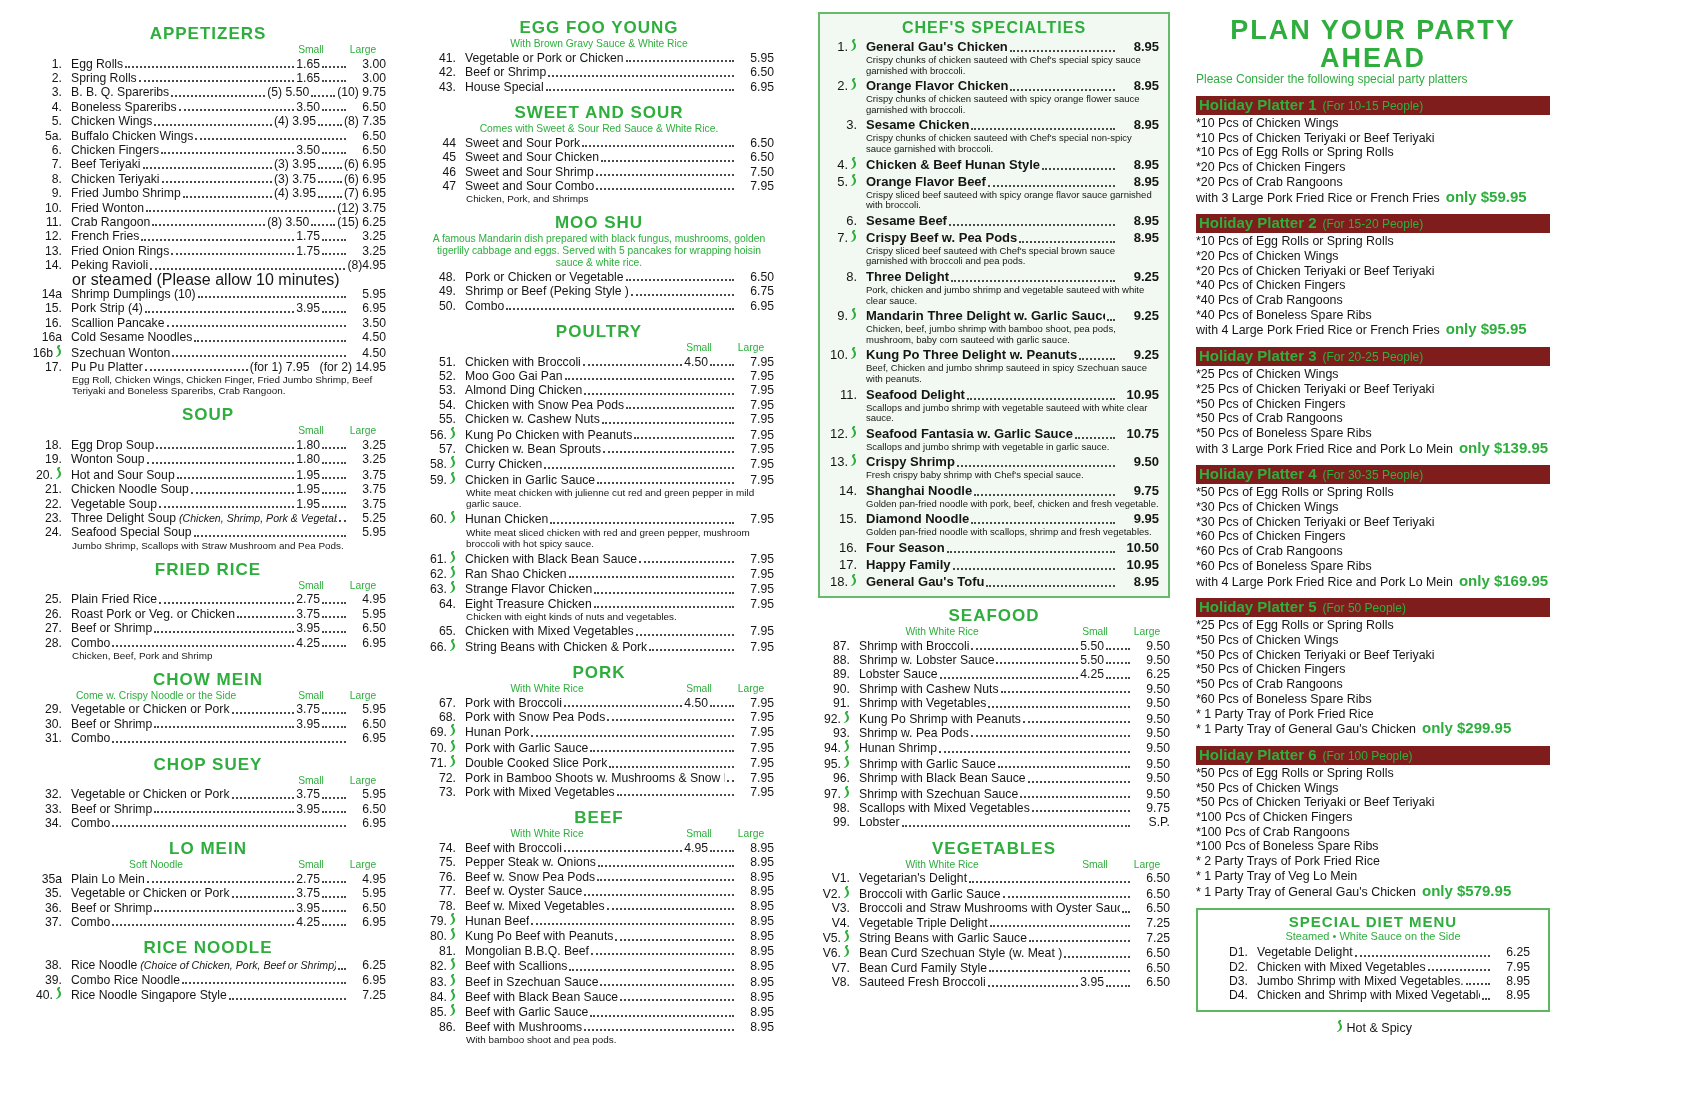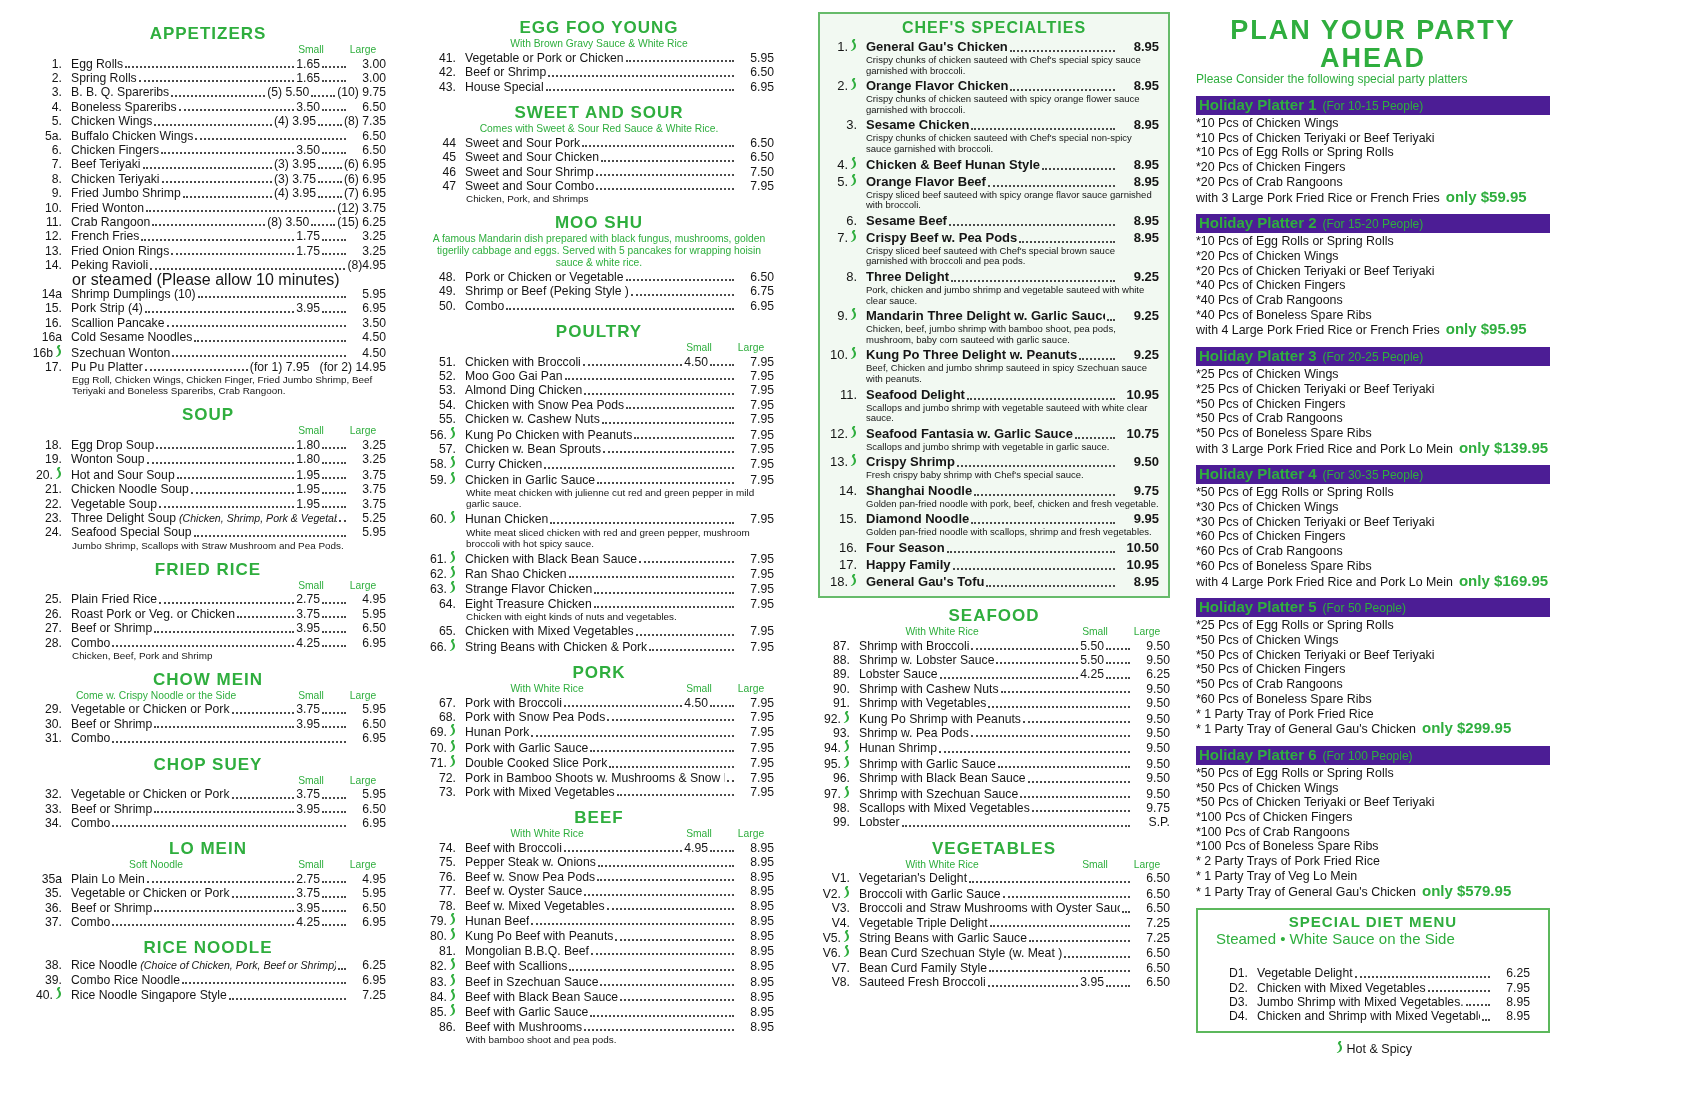--- a/index.html
+++ b/index.html
@@ -47,29 +47,29 @@
   .so-p1{width:60px;flex:none}
   .so-b{flex:none;margin-right:4px}
   .so-a2{flex:none;margin-left:30px;margin-right:2px}
   .so-p2{flex:none;margin:0 8px 0 2px}
   .so-p3{flex:none}
 
   .party-title{font-size:27px;font-weight:bold;color:#2fae3e;text-align:center;
                letter-spacing:2px;line-height:28px}
   .party-sub{font-size:12px;color:#2fae3e;margin-bottom:10px}
   .platter{margin-bottom:9px}
-  .pl-head{background:#4c1d95;line-height:18px;padding:0 3px;margin-bottom:1px}
+  .pl-head{background:#7f1d1d;line-height:18px;padding:0 3px;margin-bottom:1px}
   .pl-name{color:#2fae3e;font-weight:bold;font-size:15px}
   .pl-cap{color:#2fae3e;font-size:12px;margin-left:6px}
   .pl-line{font-size:12.4px;line-height:14.7px}
   .only{color:#2fae3e;font-weight:bold;font-size:15px;margin-left:6px;white-space:nowrap}
 
   .diet{border:2.5px solid #5cb85c;padding:3px 18px 7px;margin:4px 0 8px}
   .diet-title{font-size:15px;font-weight:bold;color:#2fae3e;text-align:center;letter-spacing:1px;line-height:17px}
-  .diet-sub{font-size:15px;color:#2fae3e;text-align:left;margin-bottom:19px}
+  .diet-sub{font-size:11px;color:#2fae3e;text-align:center;margin-bottom:3px}
   .legend{text-align:center;font-size:12.5px;margin-top:8px}
   .legend span{vertical-align:middle}
 </style>
 </head>
 <body>
 
 <div class="col" id="col0">
     <div class="sec">
       <div class="sec-title">APPETIZERS</div>
       <div class="sizes">

